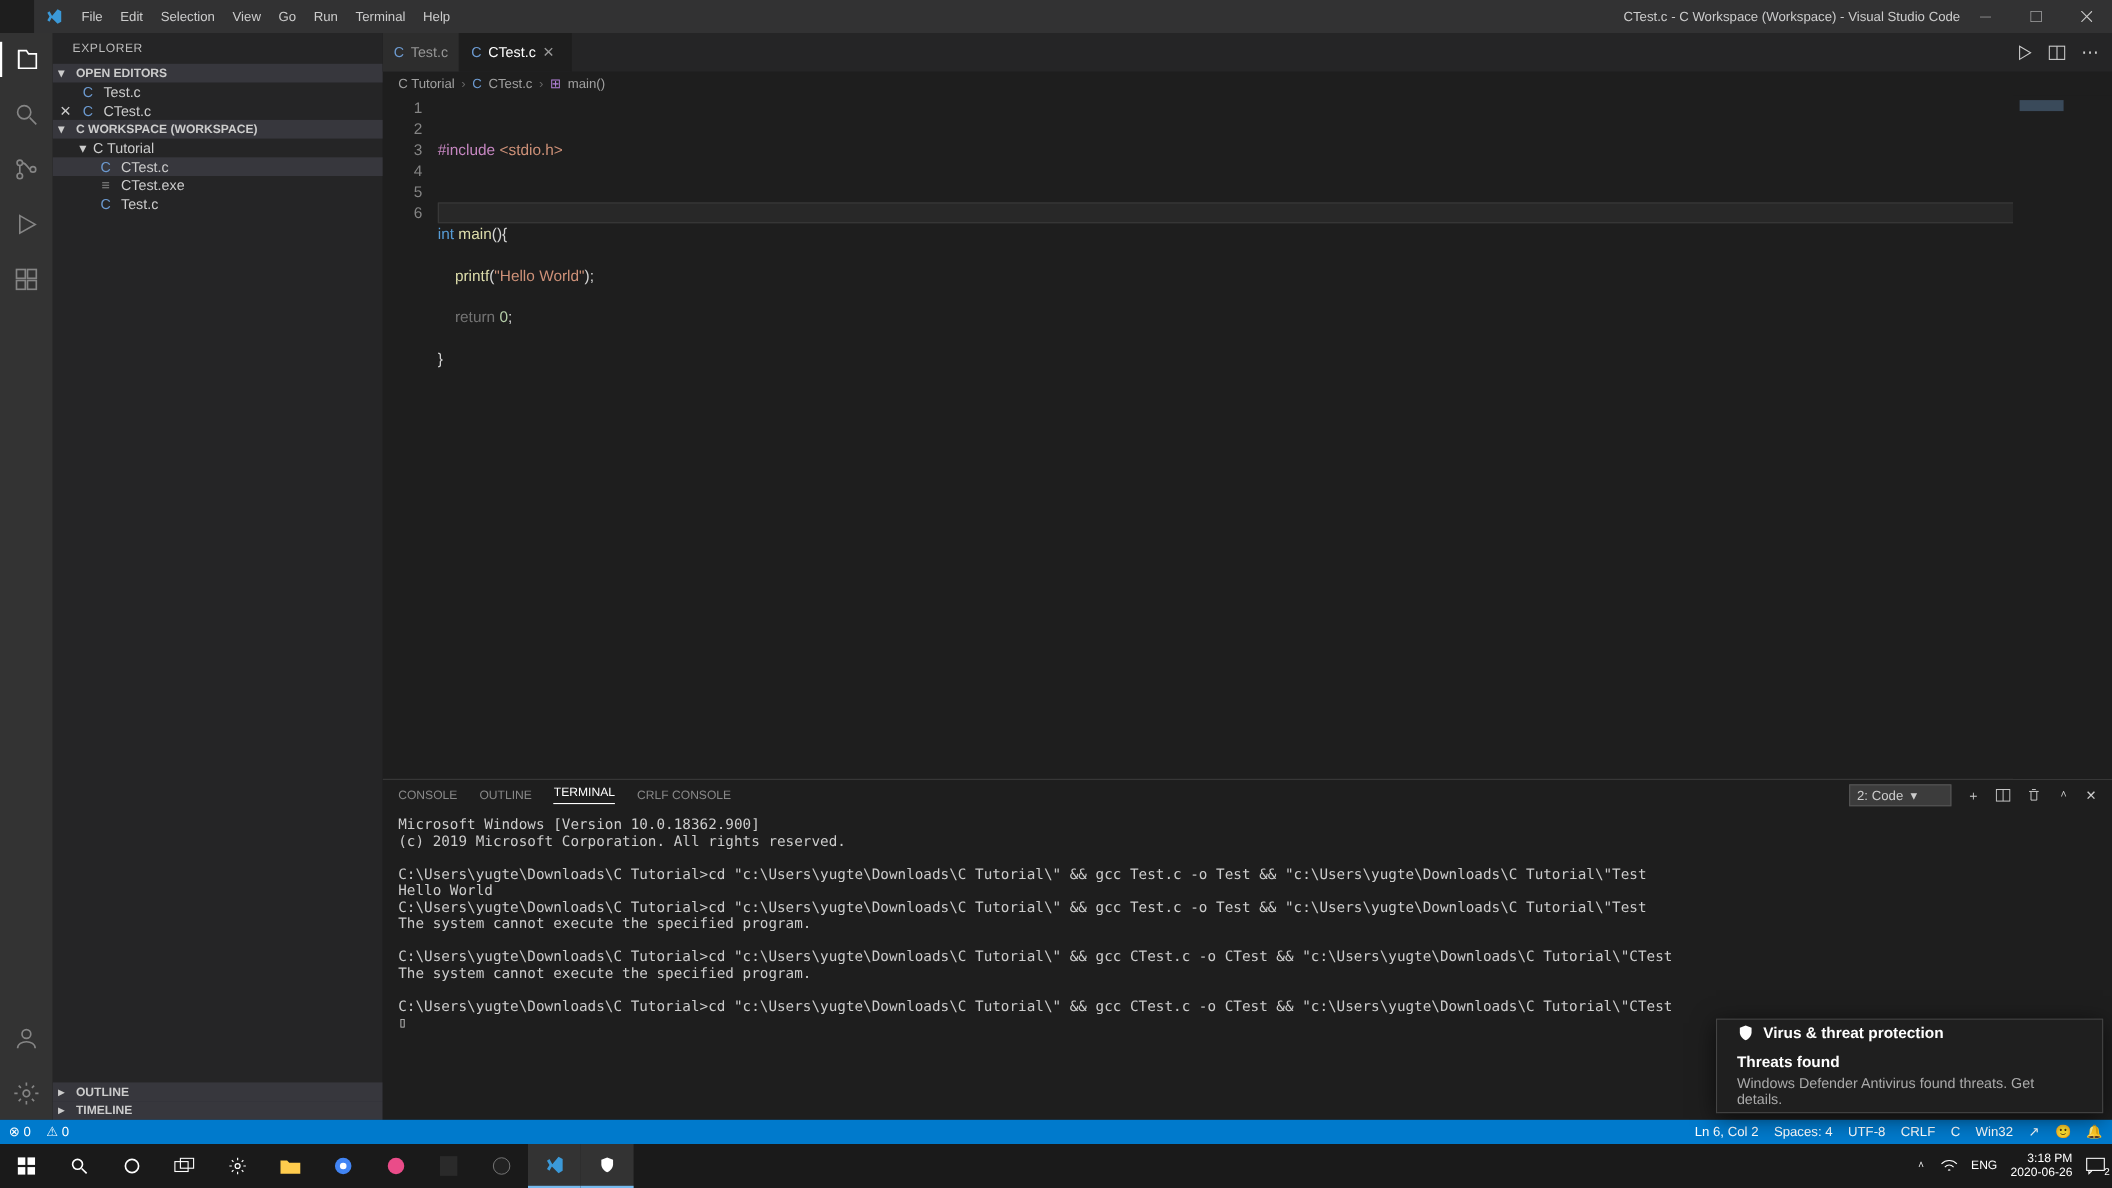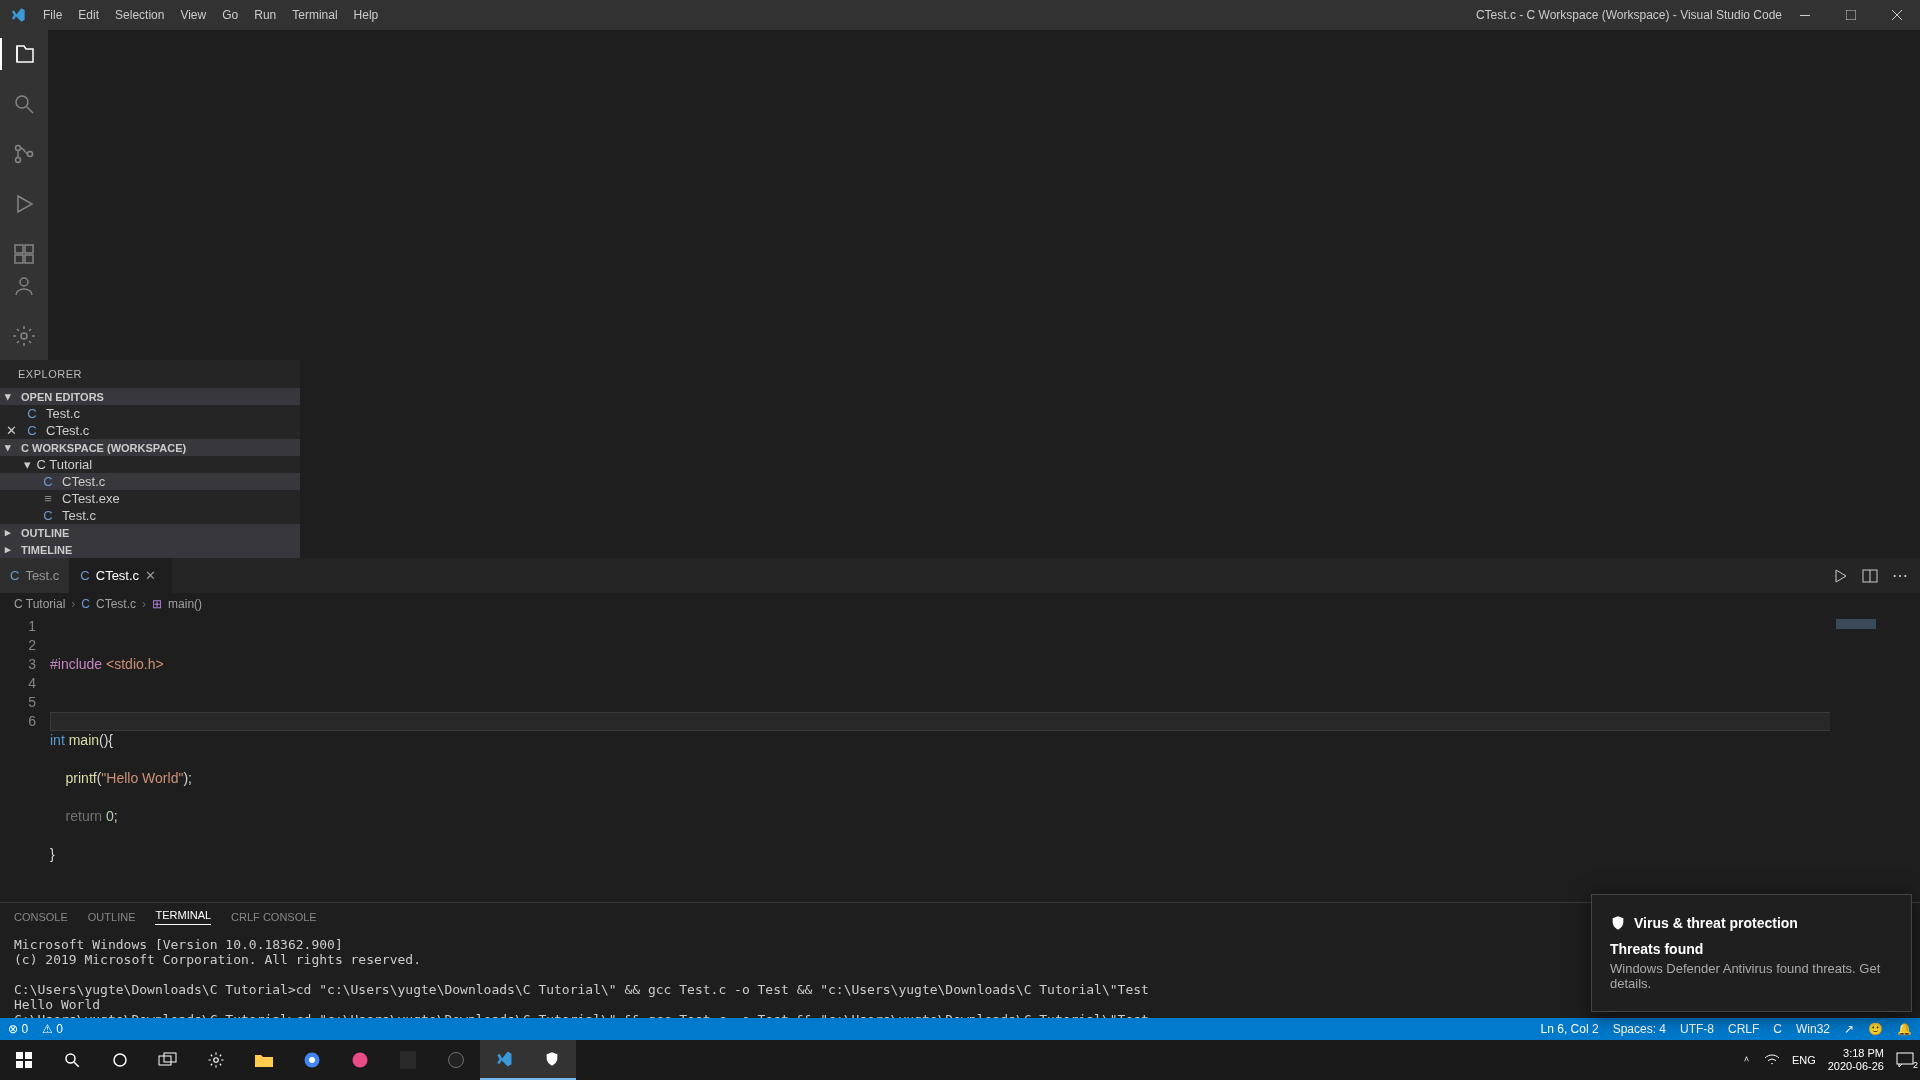--- a/index.html
+++ b/index.html
@@ -1,24 +1,24 @@
 <!DOCTYPE html>
 <html><head>
 <meta charset="utf-8">
 <style>
 * { margin:0; padding:0; box-sizing:border-box; font-family:"Segoe UI",sans-serif; }
 body { background:#1e1e1e; color:#ccc; width:1920px; height:1080px; overflow:hidden; position:relative; }
-.titlebar { height:30px; background:#323233; display:flex; align-items:center; font-size:12px; color:#ccc; }
+.titlebar { height:30px; background:#323233; display:flex; align-items:center; font-size:12px; color:#ccc;margin-left:31px; }
 .titlebar-logo { width:35px; display:flex; justify-content:center; }
 .menu { display:flex; }
 .menu-item { padding:0 8px; cursor:default; }
 .titlebar-title { flex:1; text-align:right; color:#ccc; }
 .window-controls { display:flex; }
 .window-btn { width:46px; height:30px; display:flex; align-items:center; justify-content:center; }
-.main-area { display:flex; height:calc(100% - 30px - 22px - 40px);flex-direction:column; }
+.main-area { display:flex; height:calc(100% - 30px - 22px - 40px); }
 .activitybar { width:48px; background:#333; display:flex; flex-direction:column; justify-content:space-between; padding:8px 0; }
 .activitybar-top, .activitybar-bottom { display:flex; flex-direction:column; align-items:center; gap:18px; }
 .activity-icon { width:48px; height:32px; display:flex; align-items:center; justify-content:center; color:#858585; }
 .activity-icon.active { color:#fff; border-left:2px solid #fff; }
 .sidebar { width:300px; background:#252526; display:flex; flex-direction:column; font-size:13px; }
 .sidebar-header { padding:8px 18px; font-size:11px; color:#bbb; letter-spacing:0.5px; }
 .section-header { display:flex; align-items:center; gap:4px; padding:2px 5px; background:#37373d; font-size:11px; font-weight:bold; color:#ccc; cursor:default; }
 .section-header .chev { width:12px; }
 .tree { padding-left:0; }
 .tree-item { display:flex; align-items:center; gap:6px; padding:1px 0 1px 24px; font-size:13px; color:#ccc; cursor:default; }
@@ -53,21 +53,21 @@
 .terminal-select { background:#3c3c3c; border:1px solid #555; color:#ccc; font-size:12px; padding:2px 30px 2px 6px; }
 .terminal-body { flex:1; padding:6px 14px; font-family:"Consolas",monospace; font-size:13px; color:#ccc; white-space:pre-wrap; overflow:hidden; }
 .statusbar { height:22px; background:#007acc; display:flex; align-items:center; padding:0 8px; font-size:12px; color:#fff; gap:14px; position:absolute; left:0; right:0; bottom:40px; }
 .statusbar .right { margin-left:auto; display:flex; gap:14px; }
 .taskbar { height:40px; background:#1a1a1a; position:absolute; bottom:0; left:0; right:0; display:flex; align-items:center; }
 .taskbar-icons { display:flex; align-items:center; gap:0; }
 .tb-icon { width:48px; height:40px; display:flex; align-items:center; justify-content:center; color:#fff; }
 .tb-icon.active { border-bottom:2px solid #76b9ed; background:#333; }
 .systray { margin-left:auto; display:flex; align-items:center; gap:12px; padding-right:6px; color:#fff; font-size:11px; }
 .clock { text-align:right; line-height:13px; }
-.notification { position:absolute; right:8px; bottom:68px; width:321px; background:#1f1f1f; border:1px solid #444; padding:20px 18px; color:#ddd; box-shadow:0 4px 20px rgba(0,0,0,.6); }
+.notification { position:absolute; right:8px; bottom:68px; width:352px; background:#1f1f1f; border:1px solid #444; padding:4px 18px; color:#ddd; box-shadow:0 4px 20px rgba(0,0,0,.6); }
 .notif-title { display:flex; align-items:center; gap:8px; font-size:14px; font-weight:600; color:#fff; margin-bottom:10px; }
 .notif-sub { font-size:14px; font-weight:600; color:#fff; margin-bottom:4px; }
 .notif-body { font-size:13px; color:#aaa; }
 .section-bottom { margin-top:auto; }
 svg { display:block; }
 </style>
 </head>
 <body>
 
 <div class="titlebar">

